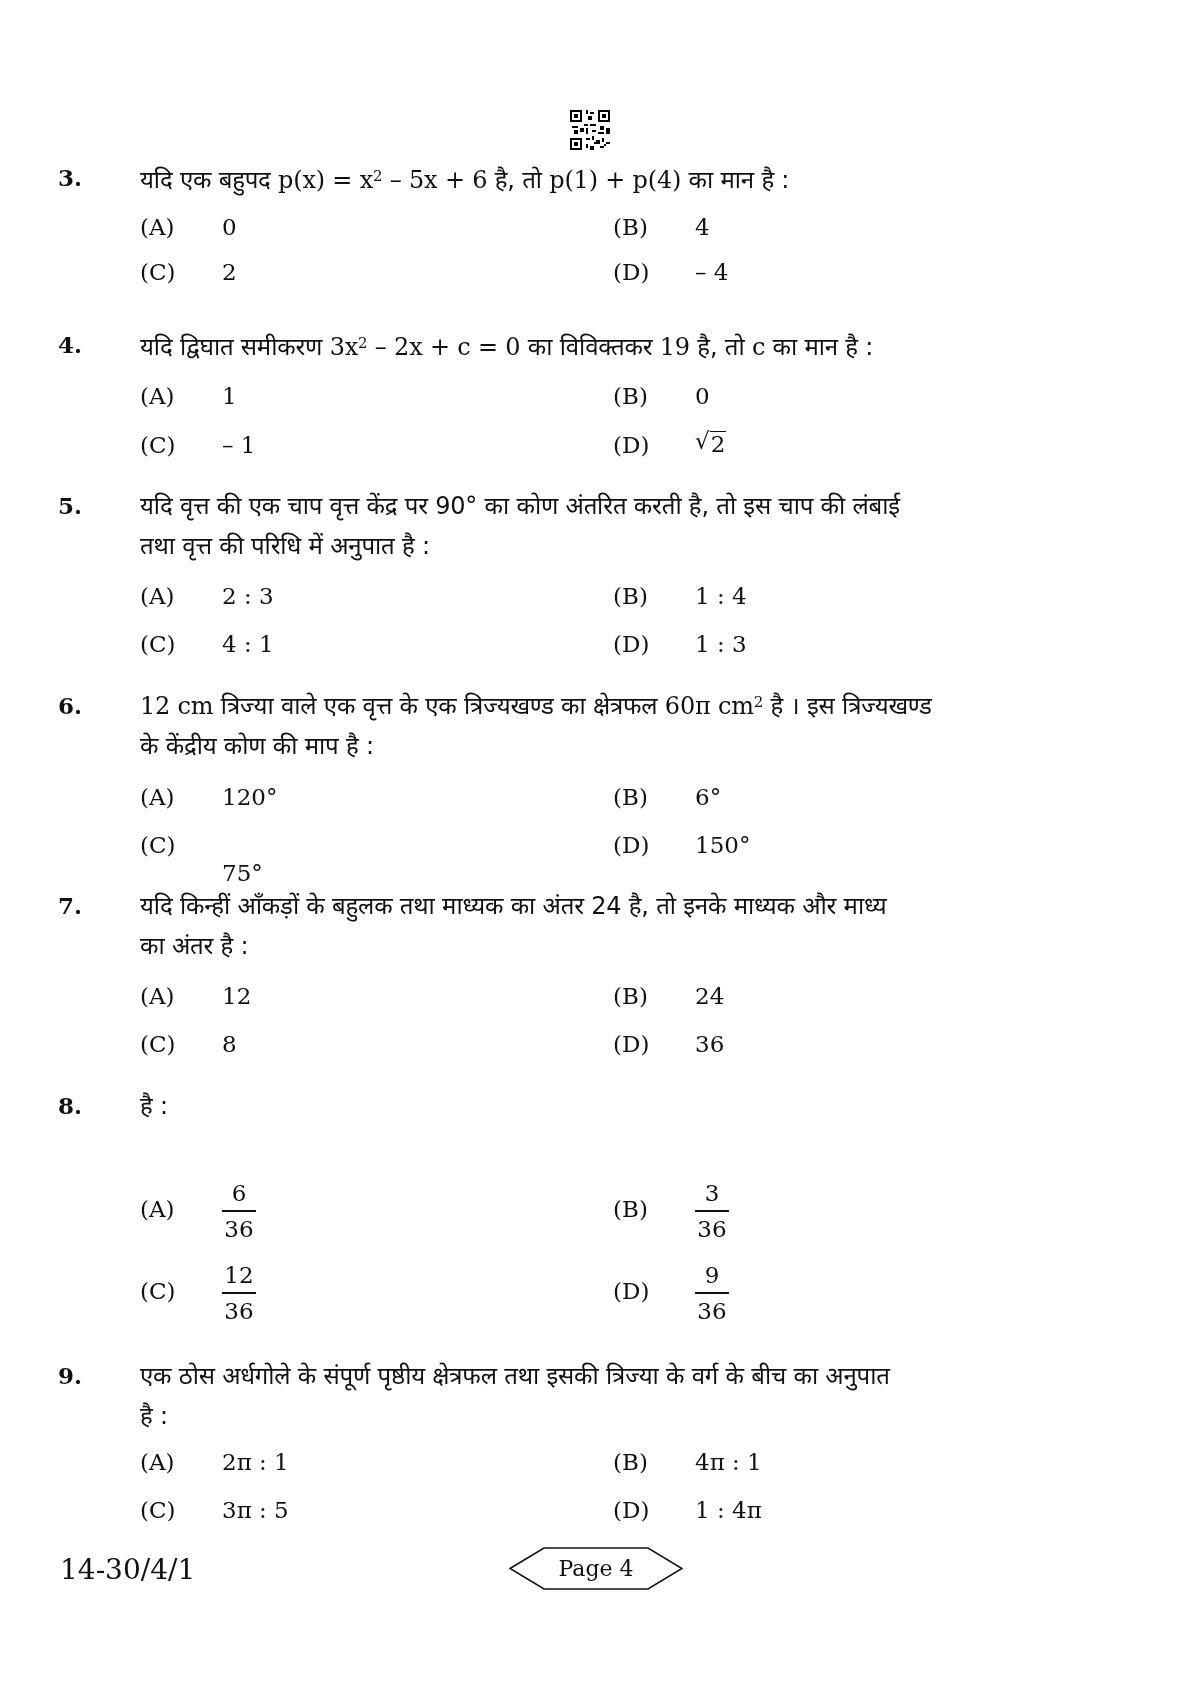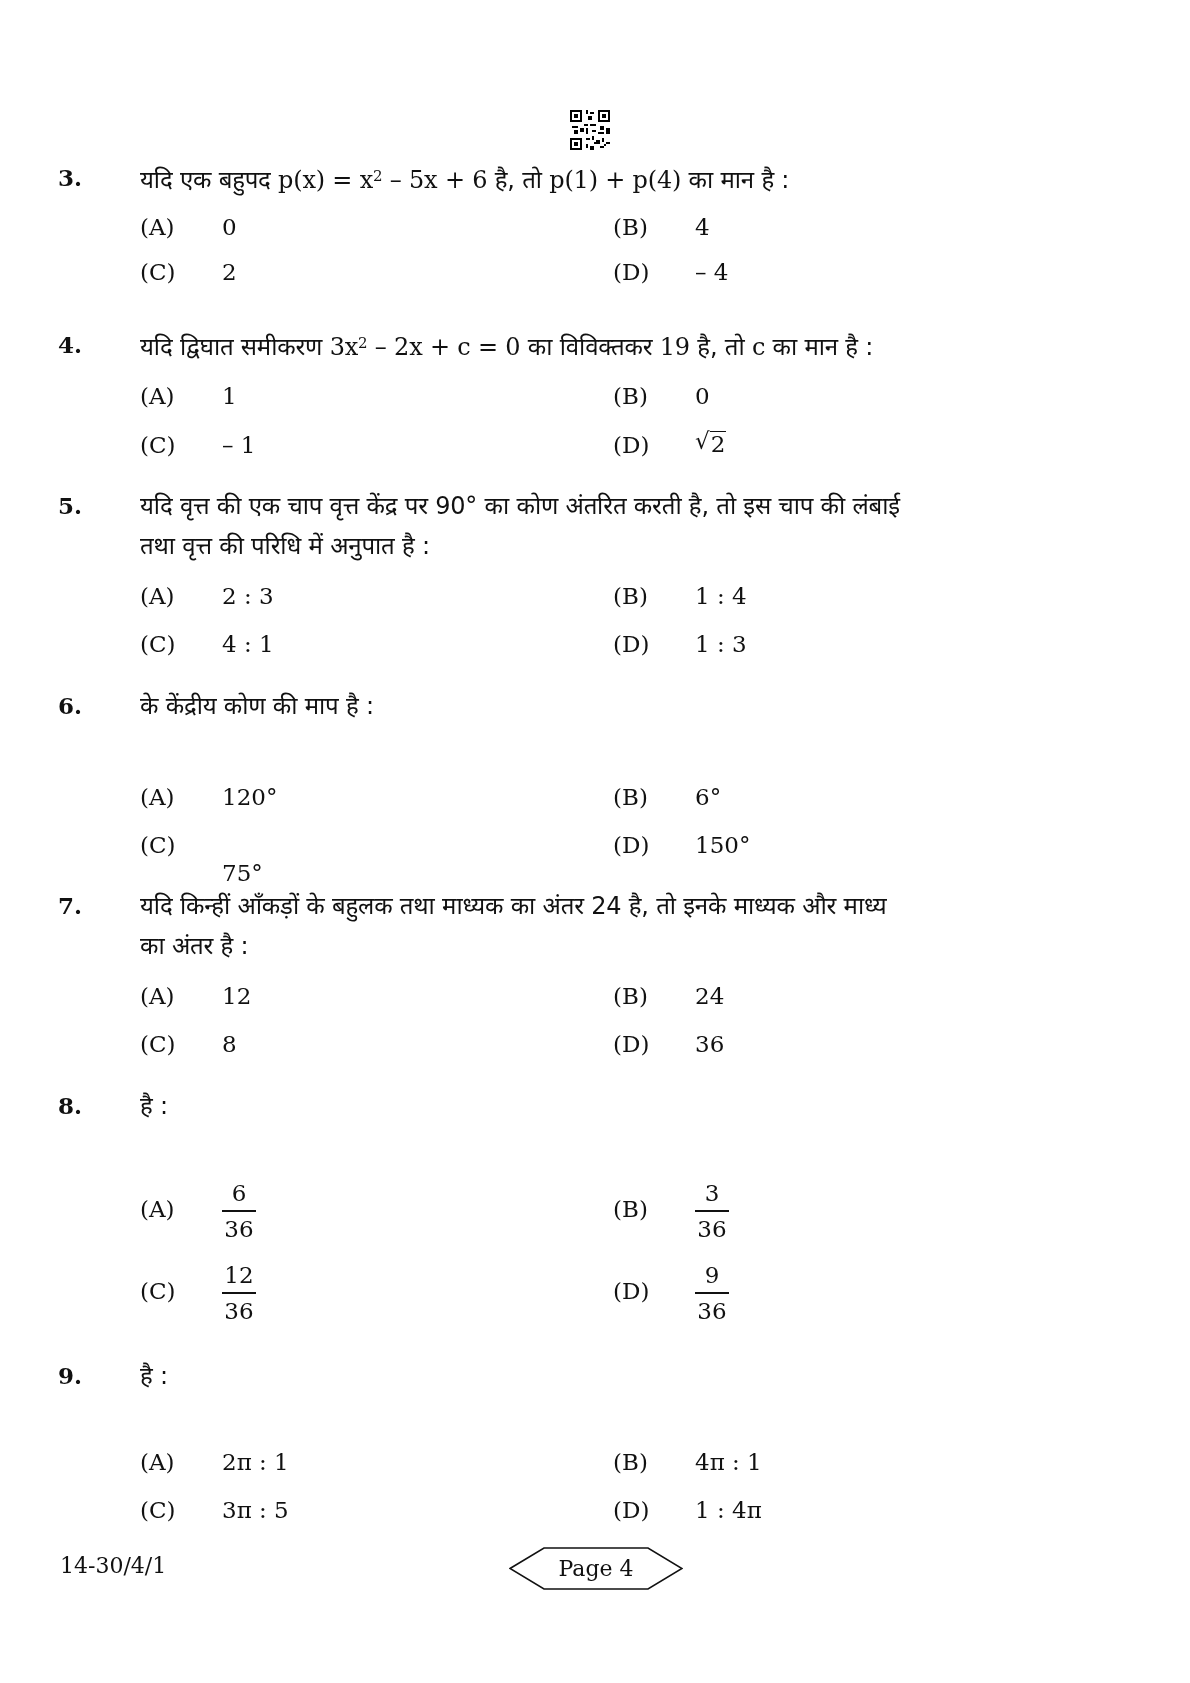--- a/index.html
+++ b/index.html
@@ -15,21 +15,21 @@
   .opt-label { position:absolute; font-size:23px;
                font-family:"DejaVu Serif","Liberation Serif",serif; }
   .opt-val { position:absolute; font-size:23px;
              font-family:"DejaVu Serif","Liberation Serif",serif; white-space:nowrap; }
   .frac { position:absolute; display:flex; flex-direction:column; align-items:center;
           font-size:23px; font-family:"DejaVu Serif","Liberation Serif",serif; line-height:30px; }
   .frac .bar { width:100%; min-width:34px; height:1.6px; background:#111; margin:2px 0; }
   sup { font-size:15px; vertical-align:top; position:relative; top:-4px; }
   .sqrt { display:inline-flex; align-items:flex-start; }
   .sqrt .rad { border-top:1.5px solid #111; padding:0 1px; margin-top:3px; line-height:24px; }
-  .footer-code { position:absolute; left:60px; top:1553px; font-size:22px;
+  .footer-code { position:absolute; left:60px; top:1553px; font-size:28px;
                  font-family:"DejaVu Serif","Liberation Serif",serif; }
   .page-box { position:absolute; left:509px; top:1547px; width:174px; height:43px; }
   .page-box svg { position:absolute; left:0; top:0; }
   .page-label { position:absolute; left:0; top:0; width:174px; height:43px;
                 display:flex; align-items:center; justify-content:center;
                 font-size:22px; font-family:"DejaVu Serif","Liberation Serif",serif; }
 </style>
 </head>
 <body>
 
@@ -118,20 +118,21 @@
   <div class="opt-val" style="left:695px;top:583px">1 : 4</div>
   <div class="opt-label" style="left:140px;top:631px">(C)</div>
   <div class="opt-val" style="left:222px;top:631px">4 : 1</div>
   <div class="opt-label" style="left:613px;top:631px">(D)</div>
   <div class="opt-val" style="left:695px;top:631px">1 : 3</div>
 </div>
 
 <div>
   <div class="qnum" style="top:692px">6.</div>
   <div class="qtext" style="top:686px">
+    <div><span class="m">12 cm</span><span> त्रिज्या वाले एक वृत्त के एक त्रिज्यखण्ड का क्षेत्रफल </span><span class="m">60π cm</span><sup class="m">2</sup><span> है । इस त्रिज्यखण्ड</span></div>
     <div>के केंद्रीय कोण की माप है :</div>
   </div>
   <div class="opt-label" style="left:140px;top:784px">(A)</div>
   <div class="opt-val" style="left:222px;top:784px">120°</div>
   <div class="opt-label" style="left:613px;top:784px">(B)</div>
   <div class="opt-val" style="left:695px;top:784px">6°</div>
   <div class="opt-label" style="left:140px;top:832px">(C)</div>
   <div class="opt-val" style="left:222px;top:860px">75°</div>
   <div class="opt-label" style="left:613px;top:832px">(D)</div>
   <div class="opt-val" style="left:695px;top:832px">150°</div>
@@ -180,20 +181,21 @@
   <div class="frac" style="left:695px;top:1260px">
     <span>9</span>
     <span class="bar"></span>
     <span>36</span>
   </div>
 </div>
 
 <div>
   <div class="qnum" style="top:1362px">9.</div>
   <div class="qtext" style="top:1356px">
+    <div>एक ठोस अर्धगोले के संपूर्ण पृष्ठीय क्षेत्रफल तथा इसकी त्रिज्या के वर्ग के बीच का अनुपात</div>
     <div>है :</div>
   </div>
   <div class="opt-label" style="left:140px;top:1449px">(A)</div>
   <div class="opt-val" style="left:222px;top:1449px">2π : 1</div>
   <div class="opt-label" style="left:613px;top:1449px">(B)</div>
   <div class="opt-val" style="left:695px;top:1449px">4π : 1</div>
   <div class="opt-label" style="left:140px;top:1497px">(C)</div>
   <div class="opt-val" style="left:222px;top:1497px">3π : 5</div>
   <div class="opt-label" style="left:613px;top:1497px">(D)</div>
   <div class="opt-val" style="left:695px;top:1497px">1 : 4π</div>

